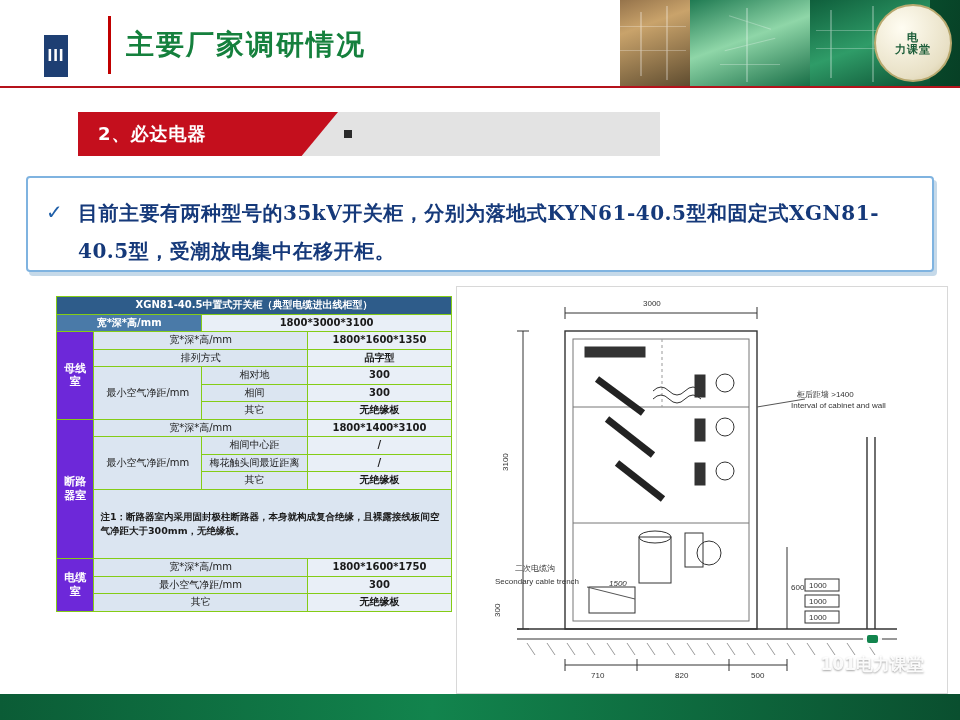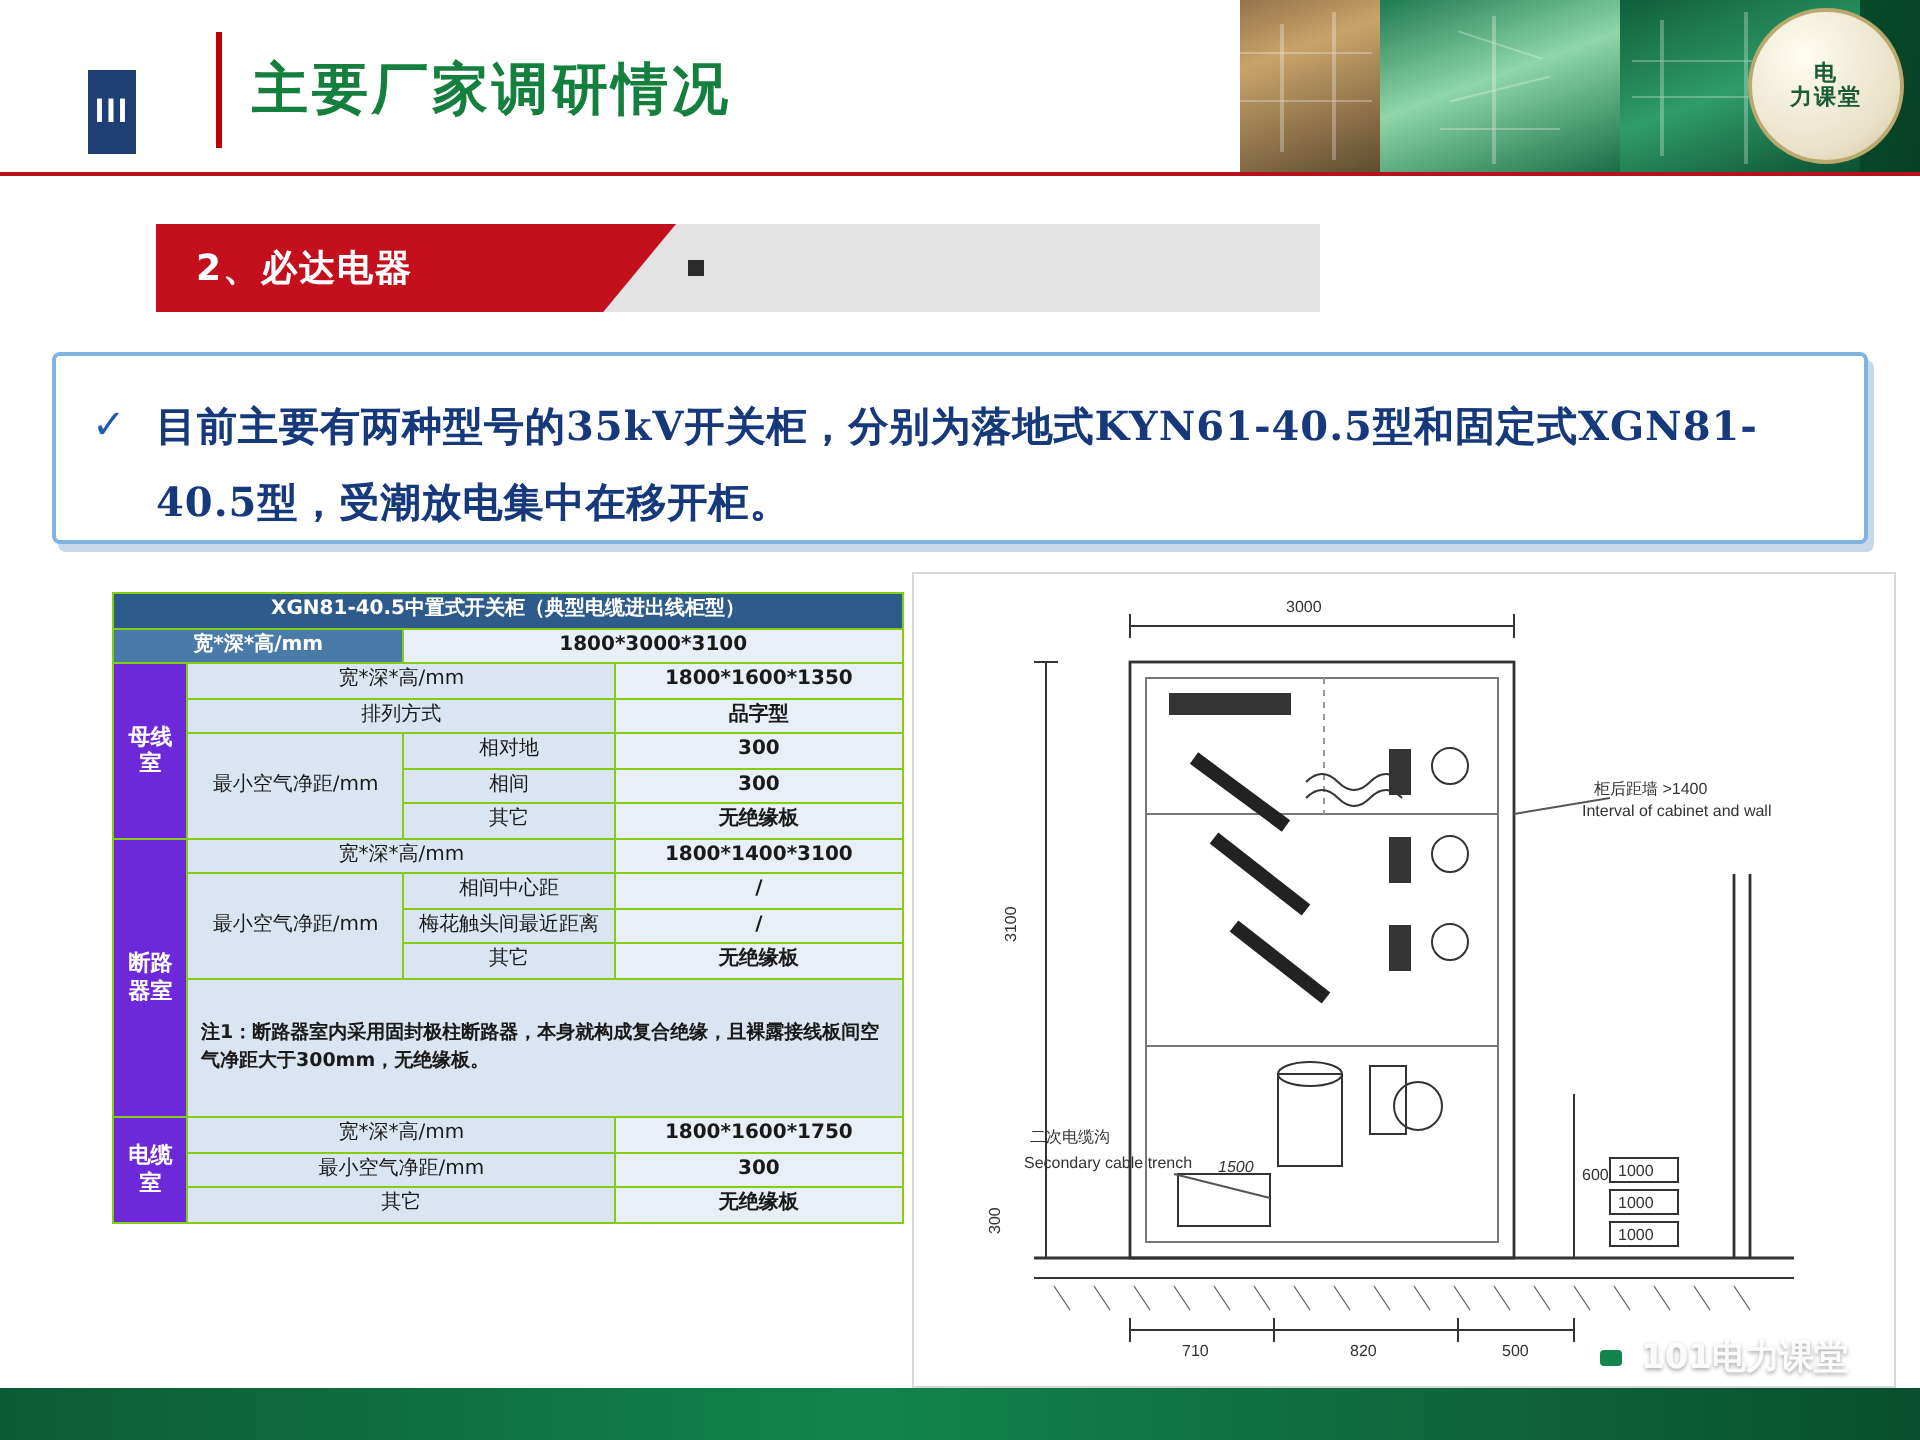--- a/index.html
+++ b/index.html
@@ -150,25 +150,26 @@
   .dw-label {
     position: absolute; font-size: 8px; color: #333; font-family: "Liberation Sans", sans-serif;
   }
 
   
   .bottom-strip {
     position: absolute; left: 0; bottom: 0; width: 960px; height: 26px;
     background: linear-gradient(90deg,#0b5c36 0%, #12844d 45%, #0a4f2f 100%);
   }
   .watermark {
-    position: absolute; right: 36px; bottom: 30px;
+    position: absolute; right: 36px; bottom: 44px;
     color: rgba(255,255,255,.92); font-size: 17px; font-weight: bold;
     display: flex; align-items: center; gap: 6px;
     text-shadow: 0 1px 2px rgba(0,0,0,.35);
     font-family: "DejaVu Sans", "Liberation Sans", sans-serif;
+    flex-direction: column;
   }
   .wm-icon {
     width: 19px; height: 16px; border-radius: 3px;
     background: rgba(255,255,255,.9);
     position: relative;
   }
   .wm-icon:after {
     content: ""; position: absolute; left: 4px; top: 4px;
     width: 11px; height: 8px; border-radius: 2px; background: #12844d;
   }
@@ -402,20 +403,20 @@
   <div class="dw-label" style="left:294px; top:384px;">500</div>
 
   <div class="dw-label" style="left:334px; top:296px;">600</div>
   <div class="dw-label" style="left:352px; top:294px;">1000</div>
   <div class="dw-label" style="left:352px; top:310px;">1000</div>
   <div class="dw-label" style="left:352px; top:326px;">1000</div>
 
   <div class="dw-label" style="left:340px; top:102px;">柜后距墙 &gt;1400</div>
   <div class="dw-label" style="left:334px; top:114px;">Interval of cabinet and wall</div>
   <div class="dw-label" style="left:58px; top:276px;">二次电缆沟</div>
-  <div class="dw-label" style="left:38px; top:290px;margin-left:17px;">Secondary cable trench</div>
+  <div class="dw-label" style="left:38px; top:290px;">Secondary cable trench</div>
 </div>
 
 <div class="bottom-strip"></div>
 <div class="watermark">
   <span class="wm-icon"></span>
   <span>101电力课堂</span>
 </div>
 
 </body></html>

